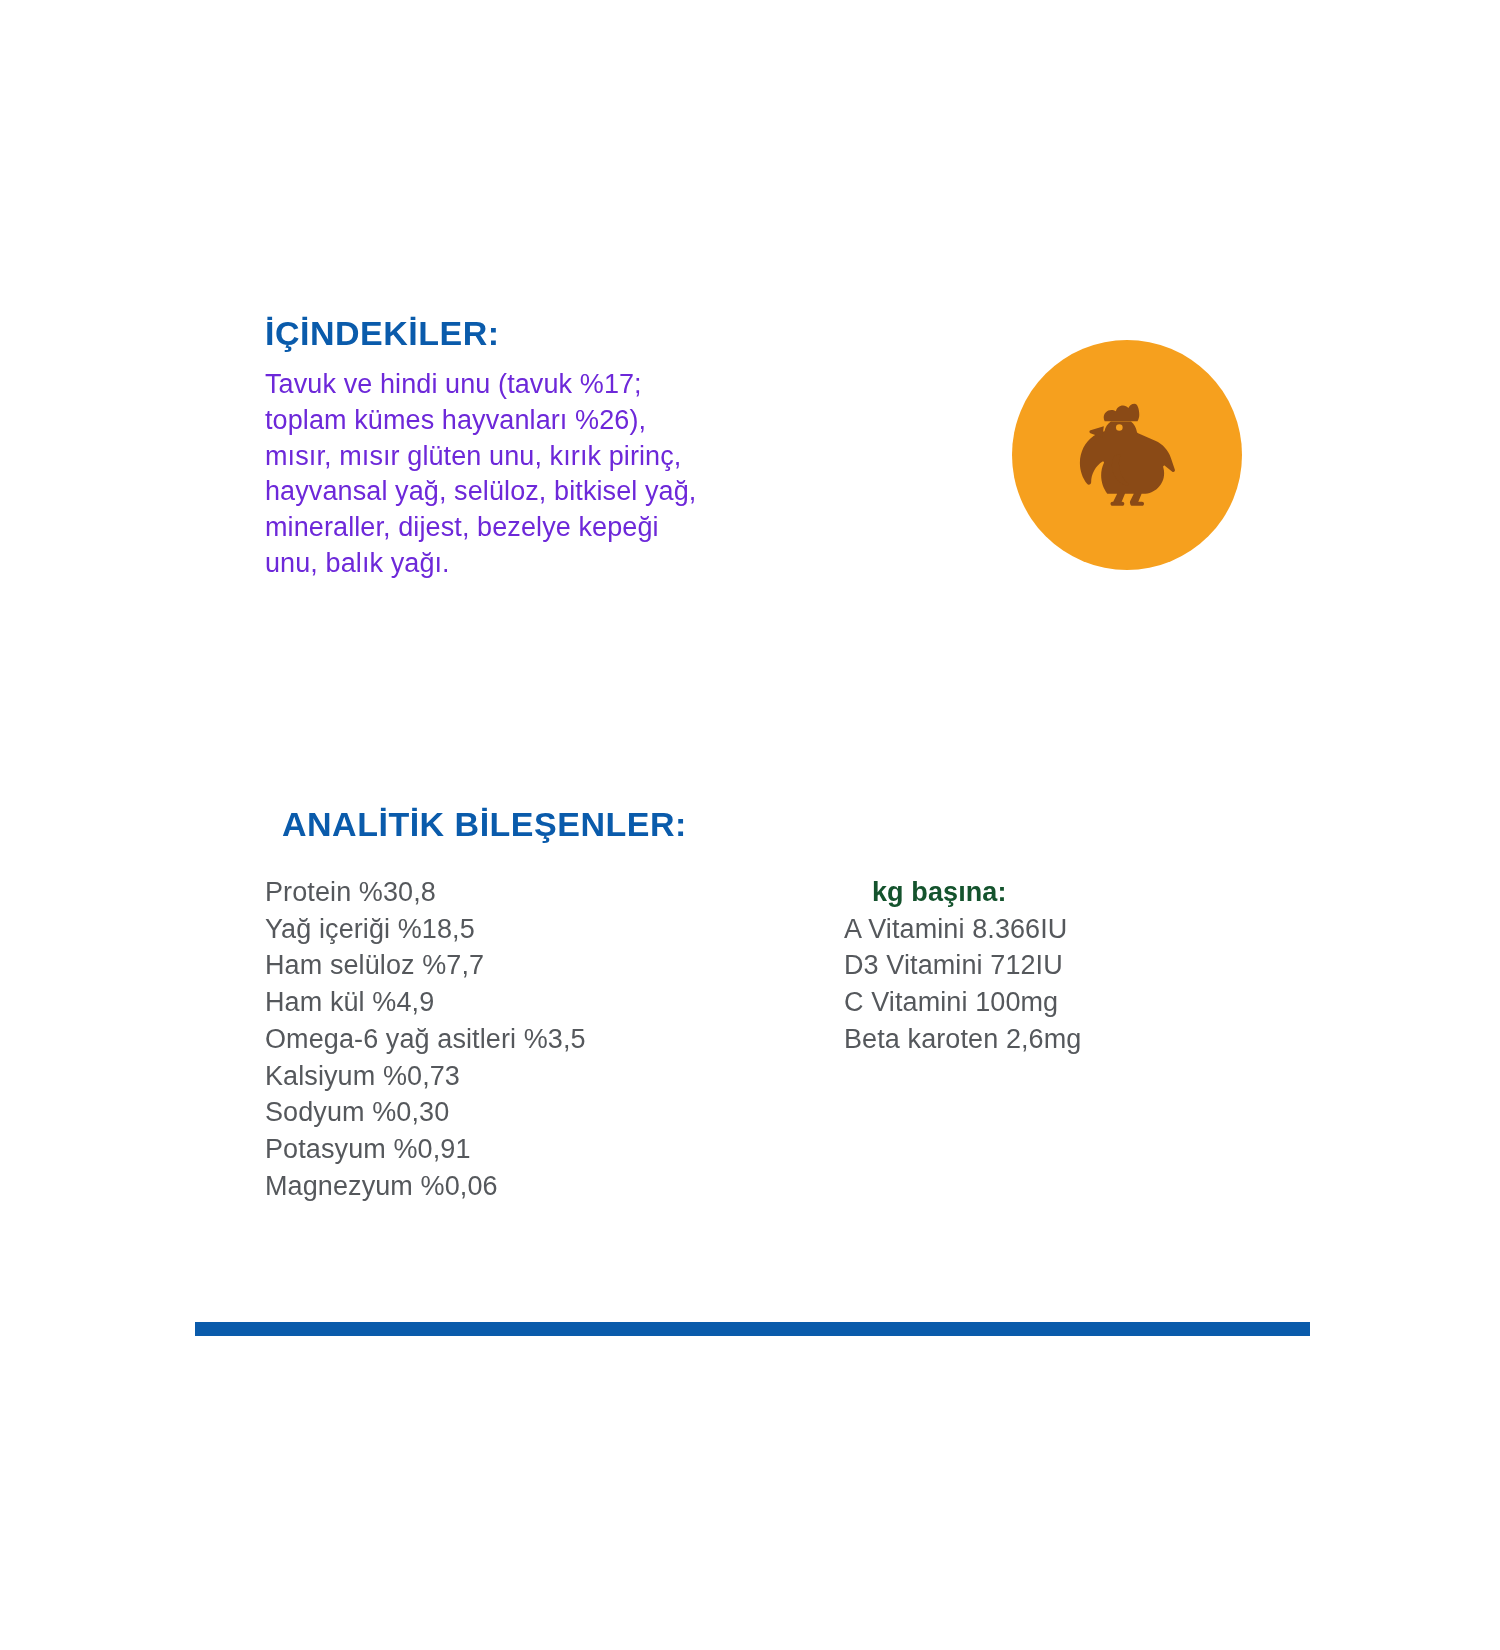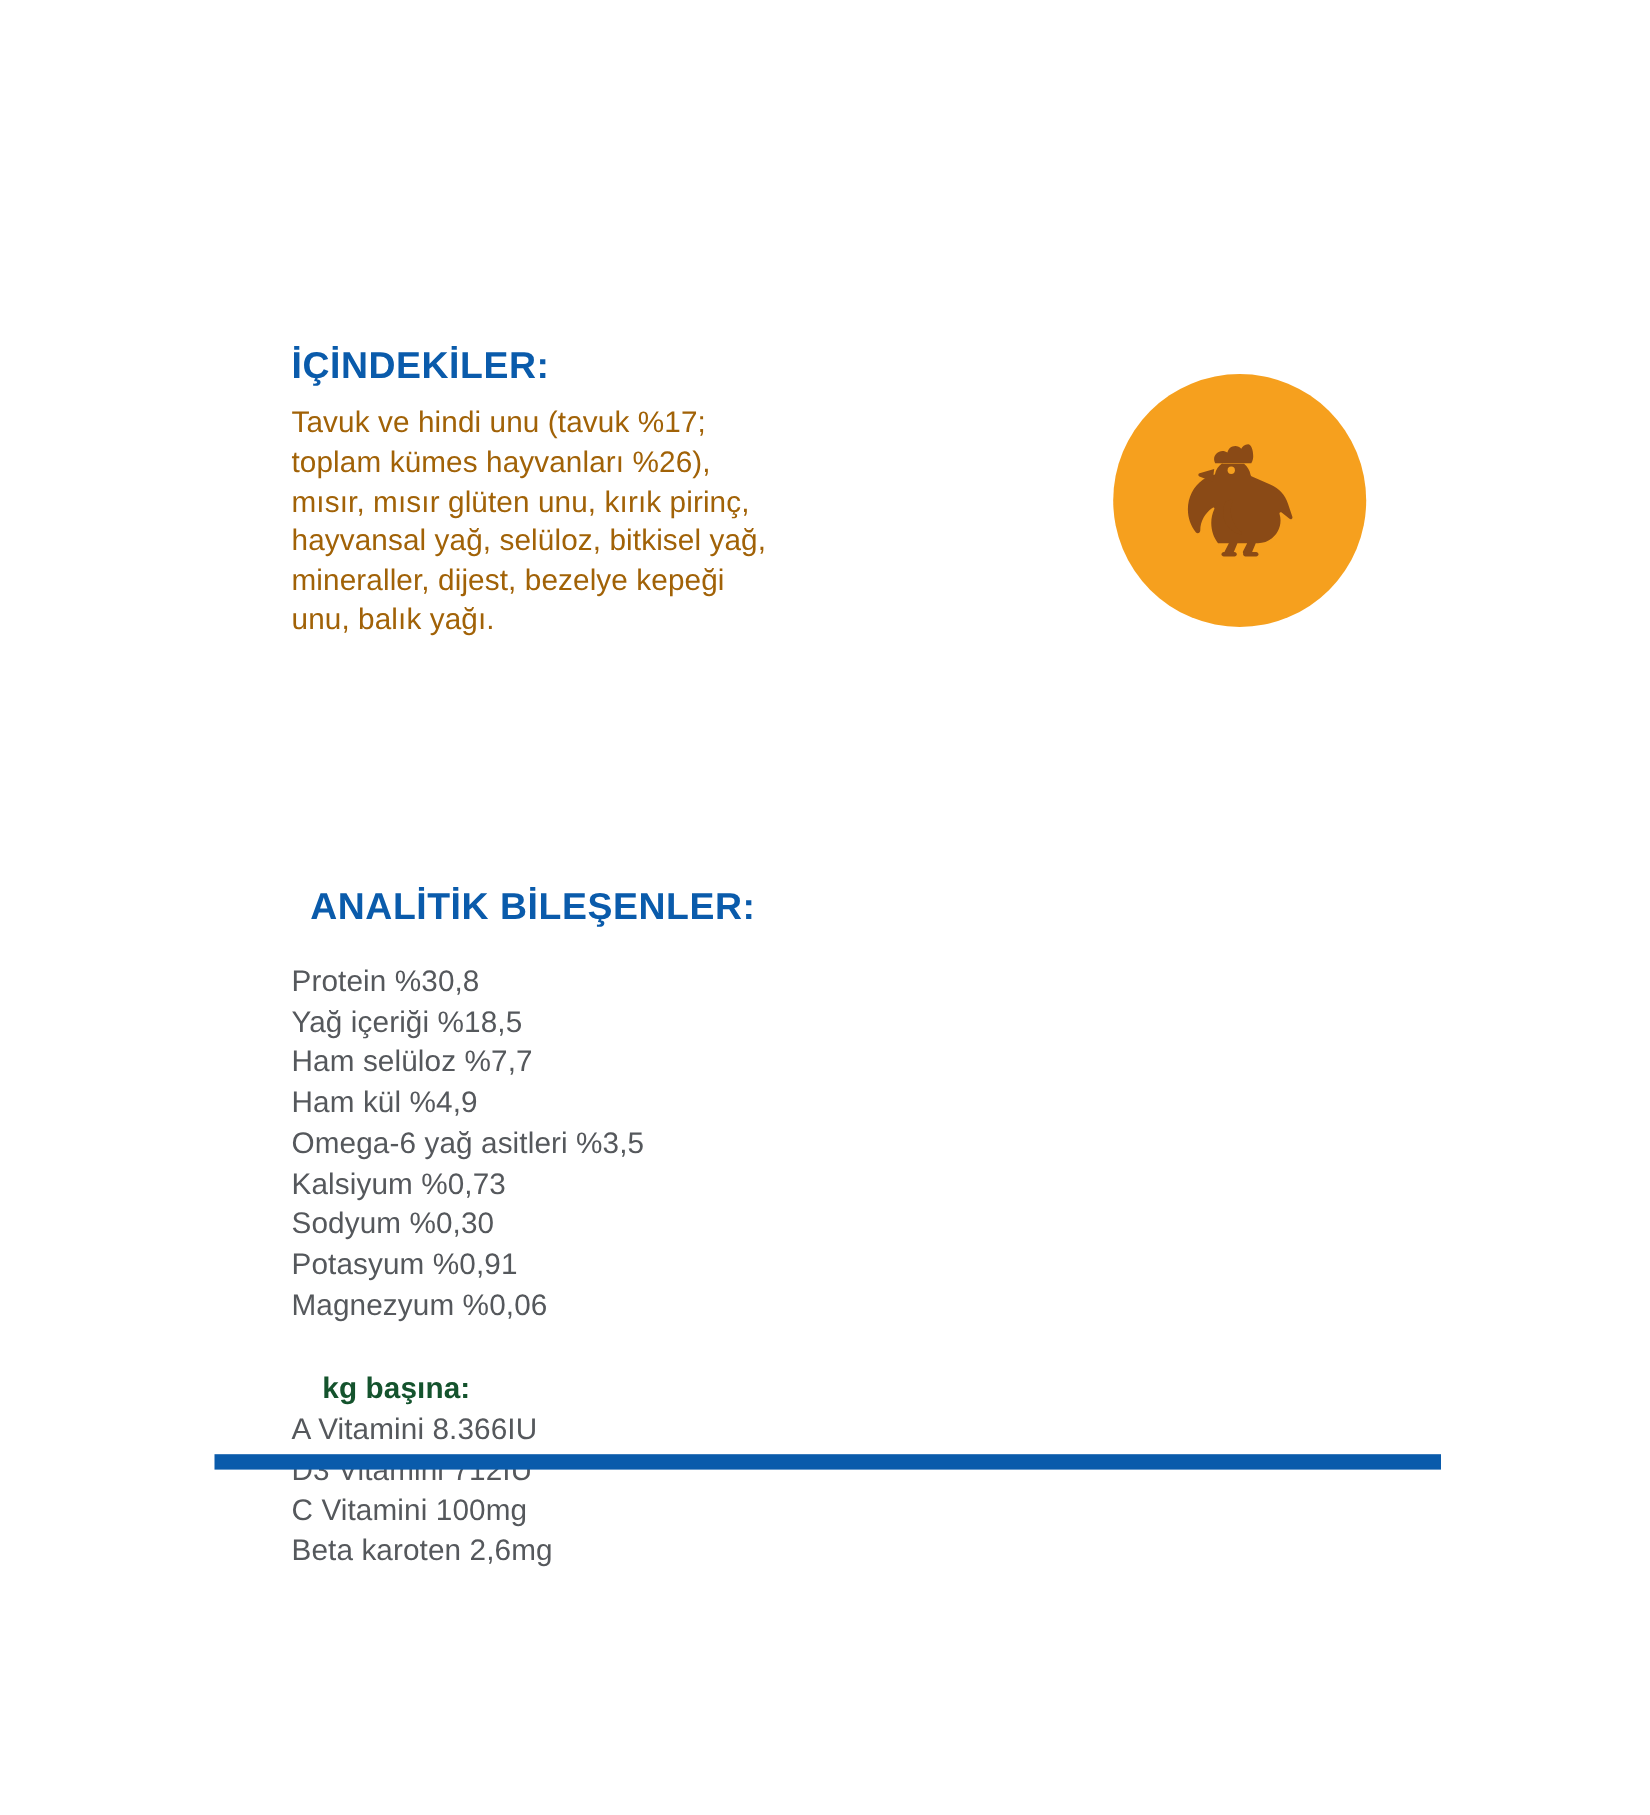--- a/index.html
+++ b/index.html
@@ -32,21 +32,21 @@
     color: #0a5bab;
     font-size: 34px;
     font-weight: bold;
     letter-spacing: 0.5px;
     margin: 0 0 15px 0;
     line-height: 1.1;
   }
   .ingredients-text {
     font-size: 27px;
     line-height: 1.32;
-    color: #a16207;
+    color: #6d28d9;
     white-space: pre-line;
     letter-spacing: 0.1px;
   }
 
   
   .chicken-badge {
     position: absolute;
     left: 1012px;
     top: 340px;
     width: 230px;
@@ -72,22 +72,22 @@
   }
   .analytical-title {
     color: #0a5bab;
     font-size: 34px;
     font-weight: bold;
     letter-spacing: 0.5px;
     margin: 0 0 30px 17px;
   }
   .analytical-columns {
     display: flex;
-    flex-direction: column;
-    gap: 40px;
+    flex-direction: row;
+    gap: 19px;
   }
   .col-left {
     width: 560px;
   }
   .col-right {
     width: 430px;
   }
   .const-line {
     font-size: 27px;
     line-height: 1.36;

